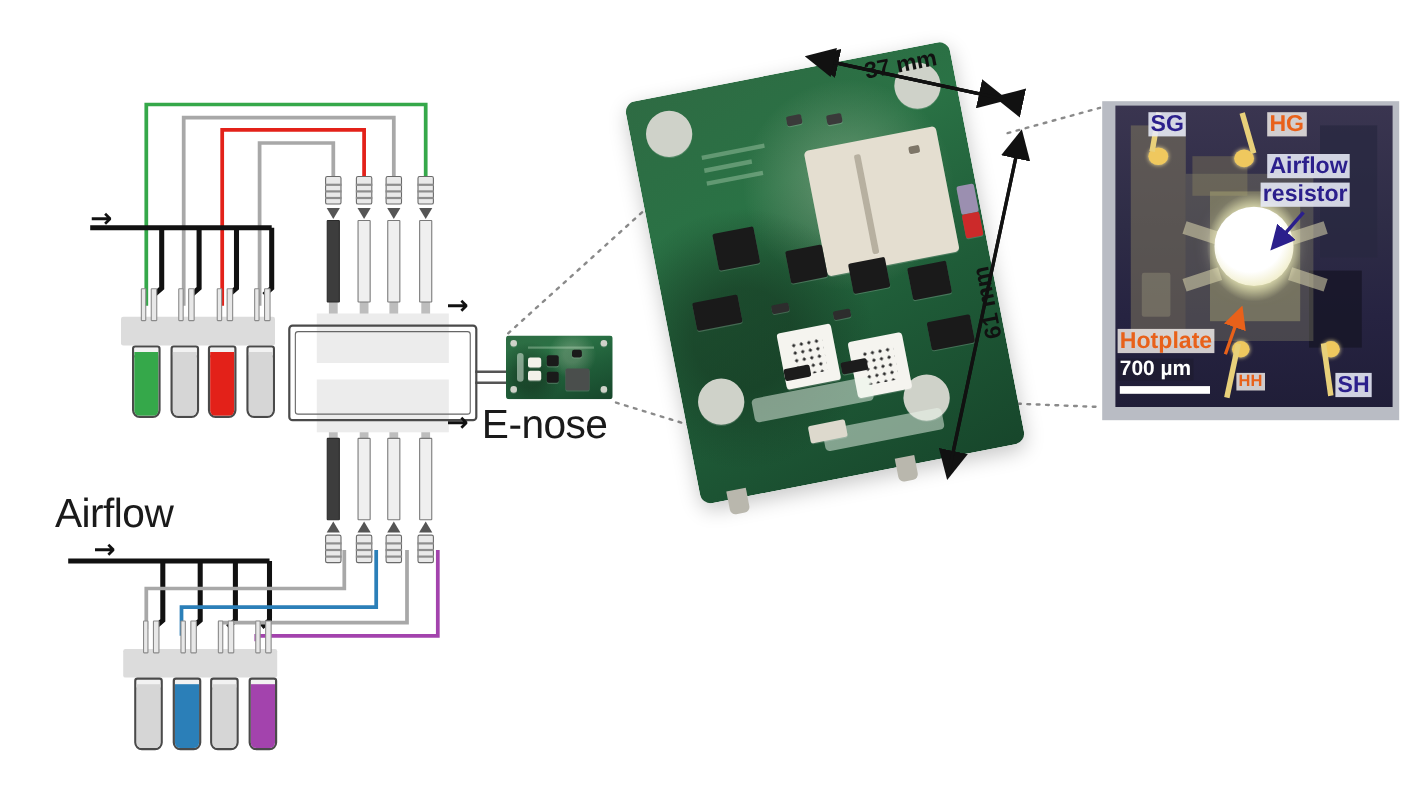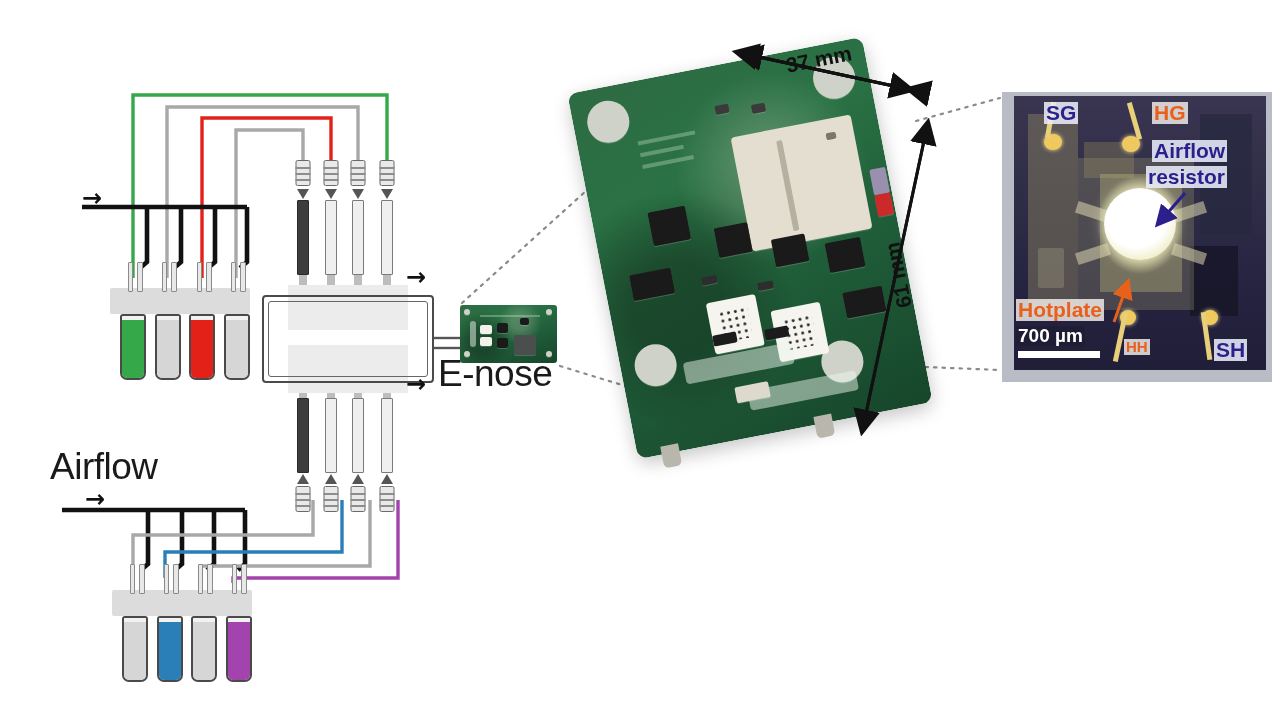--- a/index.html
+++ b/index.html
@@ -333,21 +333,21 @@
   <div class="abs chamber-outer" style="left:262px; top:295px; width:172px; height:88px;">
     <div class="chamber-inner" style="position:absolute; left:4px; top:4px; right:4px; bottom:4px;"></div>
   </div>
 
   <div class="abs arrow-glyph" style="left:82px; top:186px;">→</div>
   <div class="abs arrow-glyph" style="left:406px; top:265px;">→</div>
   <div class="abs arrow-glyph" style="left:406px; top:372px;">→</div>
   <div class="abs arrow-glyph" style="left:85px; top:487px;">→</div>
 
   <div class="abs label-main" style="left:50px; top:446px;">Airflow</div>
-  <div class="abs label-main" style="left:438px; top:353px;">E-nose</div>
+  <div class="abs label-main" style="left:438px; top:365px;">E-nose</div>
 
   <div class="abs pcb-photo" style="left:460px; top:305px; width:97px; height:58px; border-radius:3px;">
     <div class="chip pad" style="left:4px; top:4px; width:6px; height:6px;"></div>
     <div class="chip pad" style="left:4px; top:46px; width:6px; height:6px;"></div>
     <div class="chip pad" style="left:86px; top:4px; width:6px; height:6px;"></div>
     <div class="chip pad" style="left:86px; top:46px; width:6px; height:6px;"></div>
     <div class="silk" style="left:10px; top:16px; width:6px; height:26px; border-radius:3px;"></div>
     <div class="chip light" style="left:20px; top:20px; width:12px; height:9px;"></div>
     <div class="chip light" style="left:20px; top:32px; width:12px; height:9px;"></div>
     <div class="chip" style="left:37px; top:18px; width:11px; height:10px;"></div>

